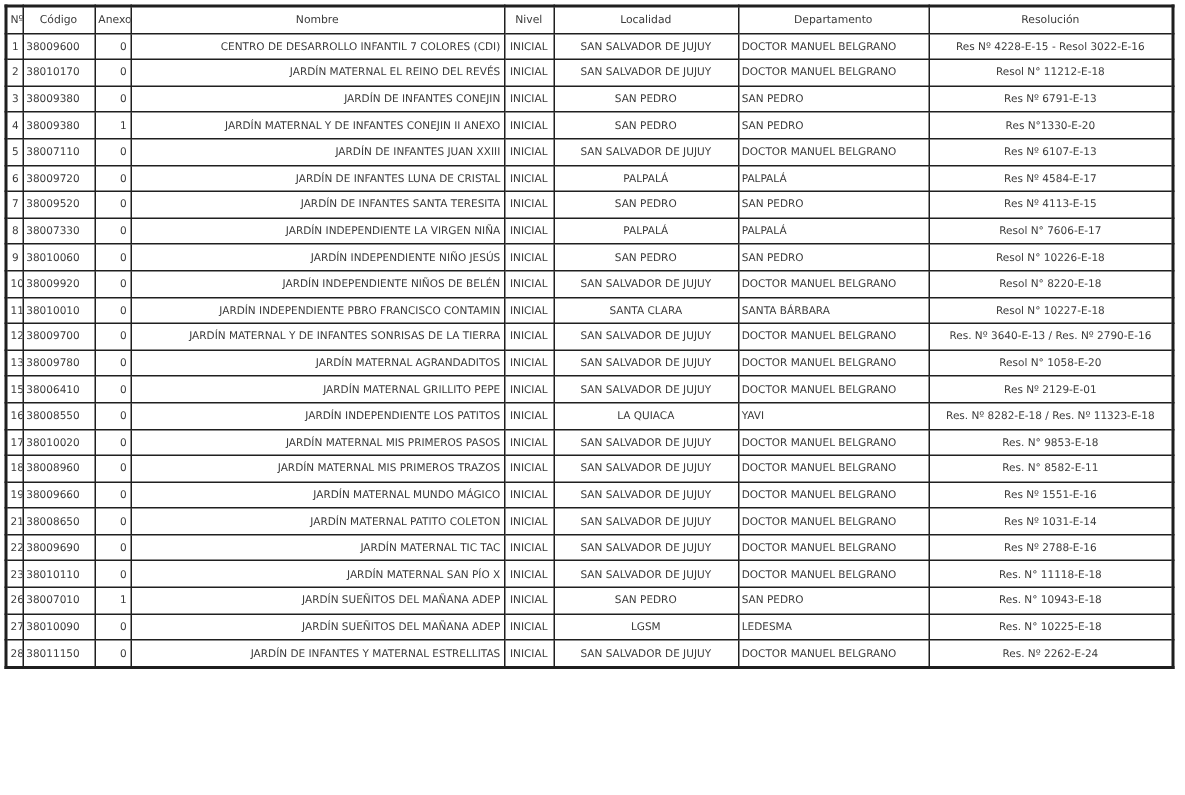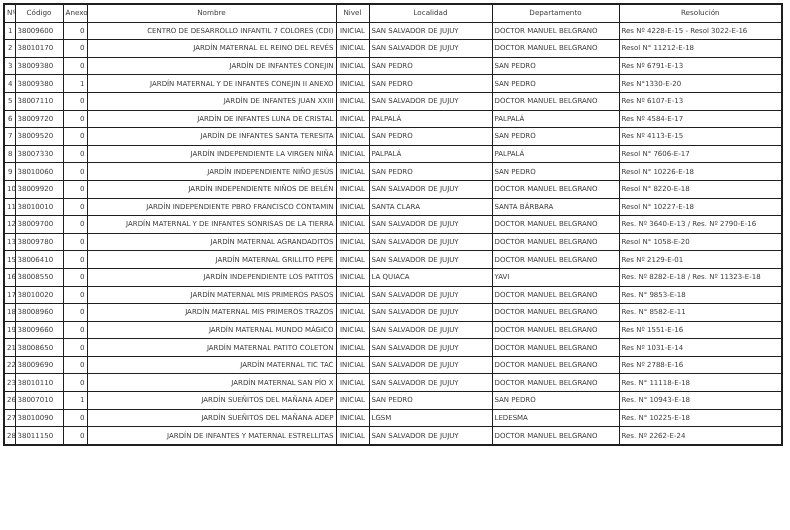--- a/index.html
+++ b/index.html
@@ -41,23 +41,23 @@
     font-weight: normal;
     text-align: center;
     font-size: 7.2px;
   }
   
   td.c0 { text-align: right;  padding-right: 1px;  }
   td.c1 { }
   td.c2 { text-align: right;  padding-right: 4px;  }
   td.c3 { text-align: right;  padding-right: 22px; }
   td.c4 { text-align: center; margin-top: 28px; }
-  td.c5 { text-align: left;  padding-right: 9px;  }
+  td.c5 { text-align: center;  padding-right: 9px;  }
   td.c6 { text-align: left;  padding-right: 11px; margin-top: 19px; }
-  td.c7 { text-align: left;  padding-right: 10px; }
+  td.c7 { text-align: center;  padding-right: 10px; }
 </style>
 </head>
 <body>
 
 <div class="page">
   <table class="schools">
     <colgroup>
       <col style="width:11px">
       <col style="width:48px">
       <col style="width:24px">

